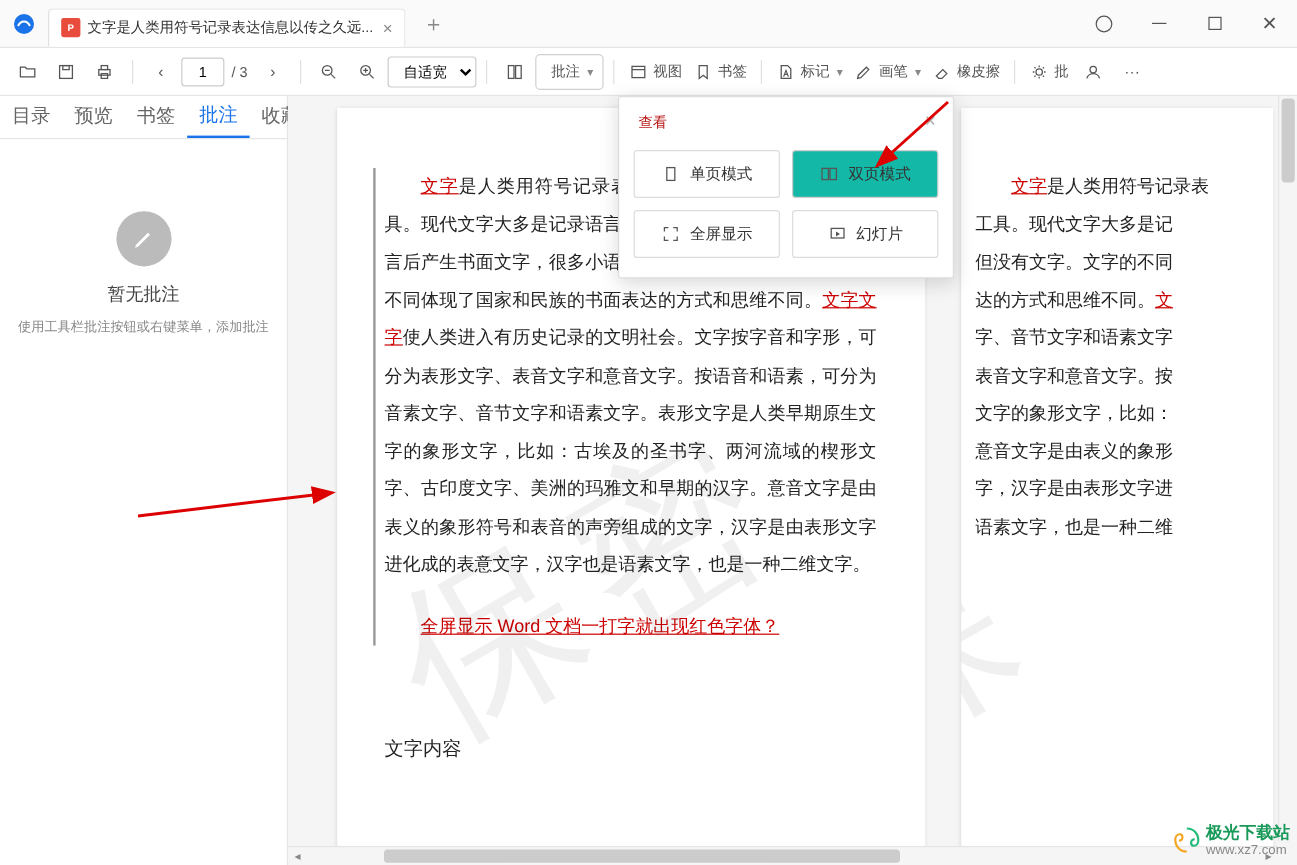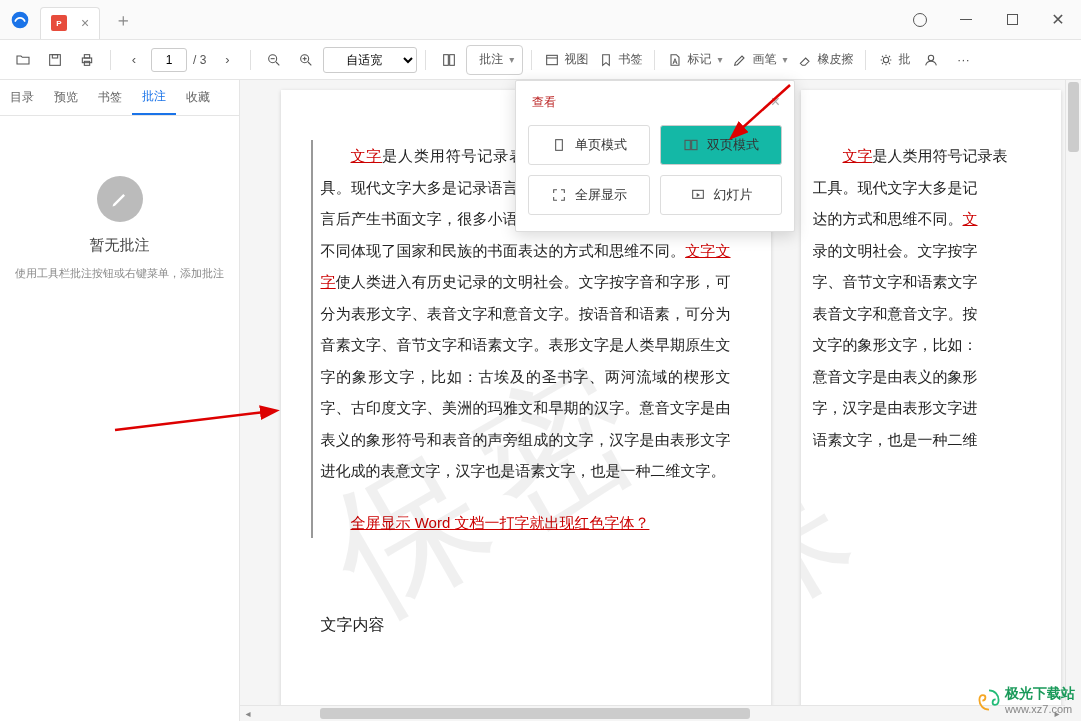--- a/index.html
+++ b/index.html
@@ -21,32 +21,32 @@
 .wc-max { width:11px; height:11px; border:1.5px solid #555; }
 .wc-close { font-size:16px; color:#555; }
 
 
 .toolbar { height: 40px; display: flex; align-items: center; border-bottom: 1px solid #e5e5e5; padding: 0 8px; gap: 2px; }
 .tbtn { height: 30px; min-width: 30px; display: flex; align-items: center; justify-content: center; border-radius: 4px; cursor: pointer; padding: 0 4px; color: #555; }
 .tbtn svg { width:16px; height:16px; }
 .divider { width: 1px; height: 20px; background: #e0e0e0; margin: 0 6px; }
 .page-input { width: 36px; height: 24px; border: 1px solid #ccc; border-radius: 3px; text-align: center; font-size: 12px; }
 .page-total { font-size: 12px; color: #555; margin: 0 4px; }
-.fit-select { height: 26px; border: 1px solid #ccc; border-radius: 3px; font-size: 12px; padding: 0 18px; background: #fff;}
+.fit-select { height: 26px; border: 1px solid #ccc; border-radius: 3px; font-size: 12px; padding: 0 8px; background: #fff;}
 .tbtn-label { font-size: 12px; margin-left: 4px; }
 .tbtn-annotate { border:1px solid #d0d0d0; padding:0 8px; }
 .chev { font-size:10px; margin-left:6px; color:#888;}
 
 
 .main { display: flex; height: calc(721px - 80px); position: relative; }
 
 
 .sidebar { width: 240px; border-right: 1px solid #e5e5e5; display: flex; flex-direction: column; background: #fff; }
 .side-tabs { display: flex; border-bottom: 1px solid #e5e5e5; height: 36px; }
-.side-tab { flex: none; padding: 0 10px; display: flex; align-items: center; font-size: 12px; color: #666; cursor: pointer; height:100%; }
+.side-tab { flex: none; padding: 0 10px; display: flex; align-items: center; font-size: 16px; color: #666; cursor: pointer; height:100%; }
 .side-tab.active { color: #1a73e8; border-bottom: 2px solid #1a73e8; }
 .side-body { flex: 1; display: flex; flex-direction: column; align-items: center; padding-top: 60px; text-align: left; }
 .pencil-circle { width: 46px; height: 46px; border-radius: 50%; background: #bbb; display: flex; align-items: center; justify-content: center; margin-bottom: 14px; }
 .pencil-circle svg { width:20px; height:20px; fill:#fff;}
 .side-empty-title { font-size: 15px; color: #444; margin-bottom: 10px; }
 .side-empty-sub { font-size: 11px; color: #888; line-height: 1.6; }
 
 
 .docarea { flex: 1; background: #f5f5f5; overflow: hidden; position: relative; display: flex; justify-content: center; gap: 30px; padding: 10px 10px 10px 30px; }
 .page { background: #fff; box-shadow: 0 1px 4px rgba(0,0,0,0.15); padding: 50px 40px 30px 40px; font-size: 15px; line-height: 2.1; color: #222; position: relative; overflow: hidden; }
@@ -95,20 +95,21 @@
 
 <div class="titlebar">
   <div class="logo-wrap">
     <svg class="logo-icon" viewBox="0 0 24 24">
         <circle cx="12" cy="12" r="10" fill="#1a73e8"></circle>
         <path d="M6 14c3-6 9-6 12 0" stroke="#fff" stroke-width="2" fill="none"></path>
       </svg>
   </div>
   <div class="tab">
     <div class="pdf-icon">P</div>
+    <span class="tab-title">文字是人类用符号记录表达信息以传之久远...</span>
     <span class="tab-close">×</span>
   </div>
   <div class="new-tab">＋</div>
   <div class="win-controls">
     <div class="wc-btn">
         <div class="wc-gear"></div>
       </div>
     <div class="wc-btn">
         <div class="wc-min"></div>
       </div>
@@ -253,22 +254,22 @@
       <div class="side-border">
       <p class="para"><span class="redhead">文字</span><span>是人类用符号记录表达信息以传之久远的方式和工具。现代文字大多是记录语言的工具。人类往往先有口头的语言后产生书面文字，很多小语种，有语言但没有文字。文字的不同体现了国家和民族的书面表达的方式和思维不同。</span><span class="redhead">文字文字</span><span>使人类进入有历史记录的文明社会。文字按字音和字形，可分为表形文字、表音文字和意音文字。按语音和语素，可分为音素文字、音节文字和语素文字。表形文字是人类早期原生文字的象形文字，比如：古埃及的圣书字、两河流域的楔形文字、古印度文字、美洲的玛雅文和早期的汉字。意音文字是由表义的象形符号和表音的声旁组成的文字，汉字是由表形文字进化成的表意文字，汉字也是语素文字，也是一种二维文字。</span></p>
       <a class="redlink">全屏显示 Word 文档一打字就出现红色字体？</a>
       </div>
       <h2 class="heading2">文字内容</h2>
     </div>
     <div class="page page2">
       <div class="watermark">保密</div>
       <p class="para">　　<span class="redhead">文字</span><span>是人类用符号记录表</span></p>
       <p class="para">工具。现代文字大多是记</p>
+      <p class="para">但没有文字。文字的不同</p>
       <p class="para"><span>达的方式和思维不同。</span><span class="redhead">文</span></p>
-      <p class="para">录的文明社会。文字按字</p>
       <p class="para">字、音节文字和语素文字</p>
       <p class="para">表音文字和意音文字。按</p>
       <p class="para">文字的象形文字，比如：</p>
       <p class="para">意音文字是由表义的象形</p>
       <p class="para">字，汉字是由表形文字进</p>
       <p class="para">语素文字，也是一种二维</p>
     </div>
   </div>
 </div>
 

